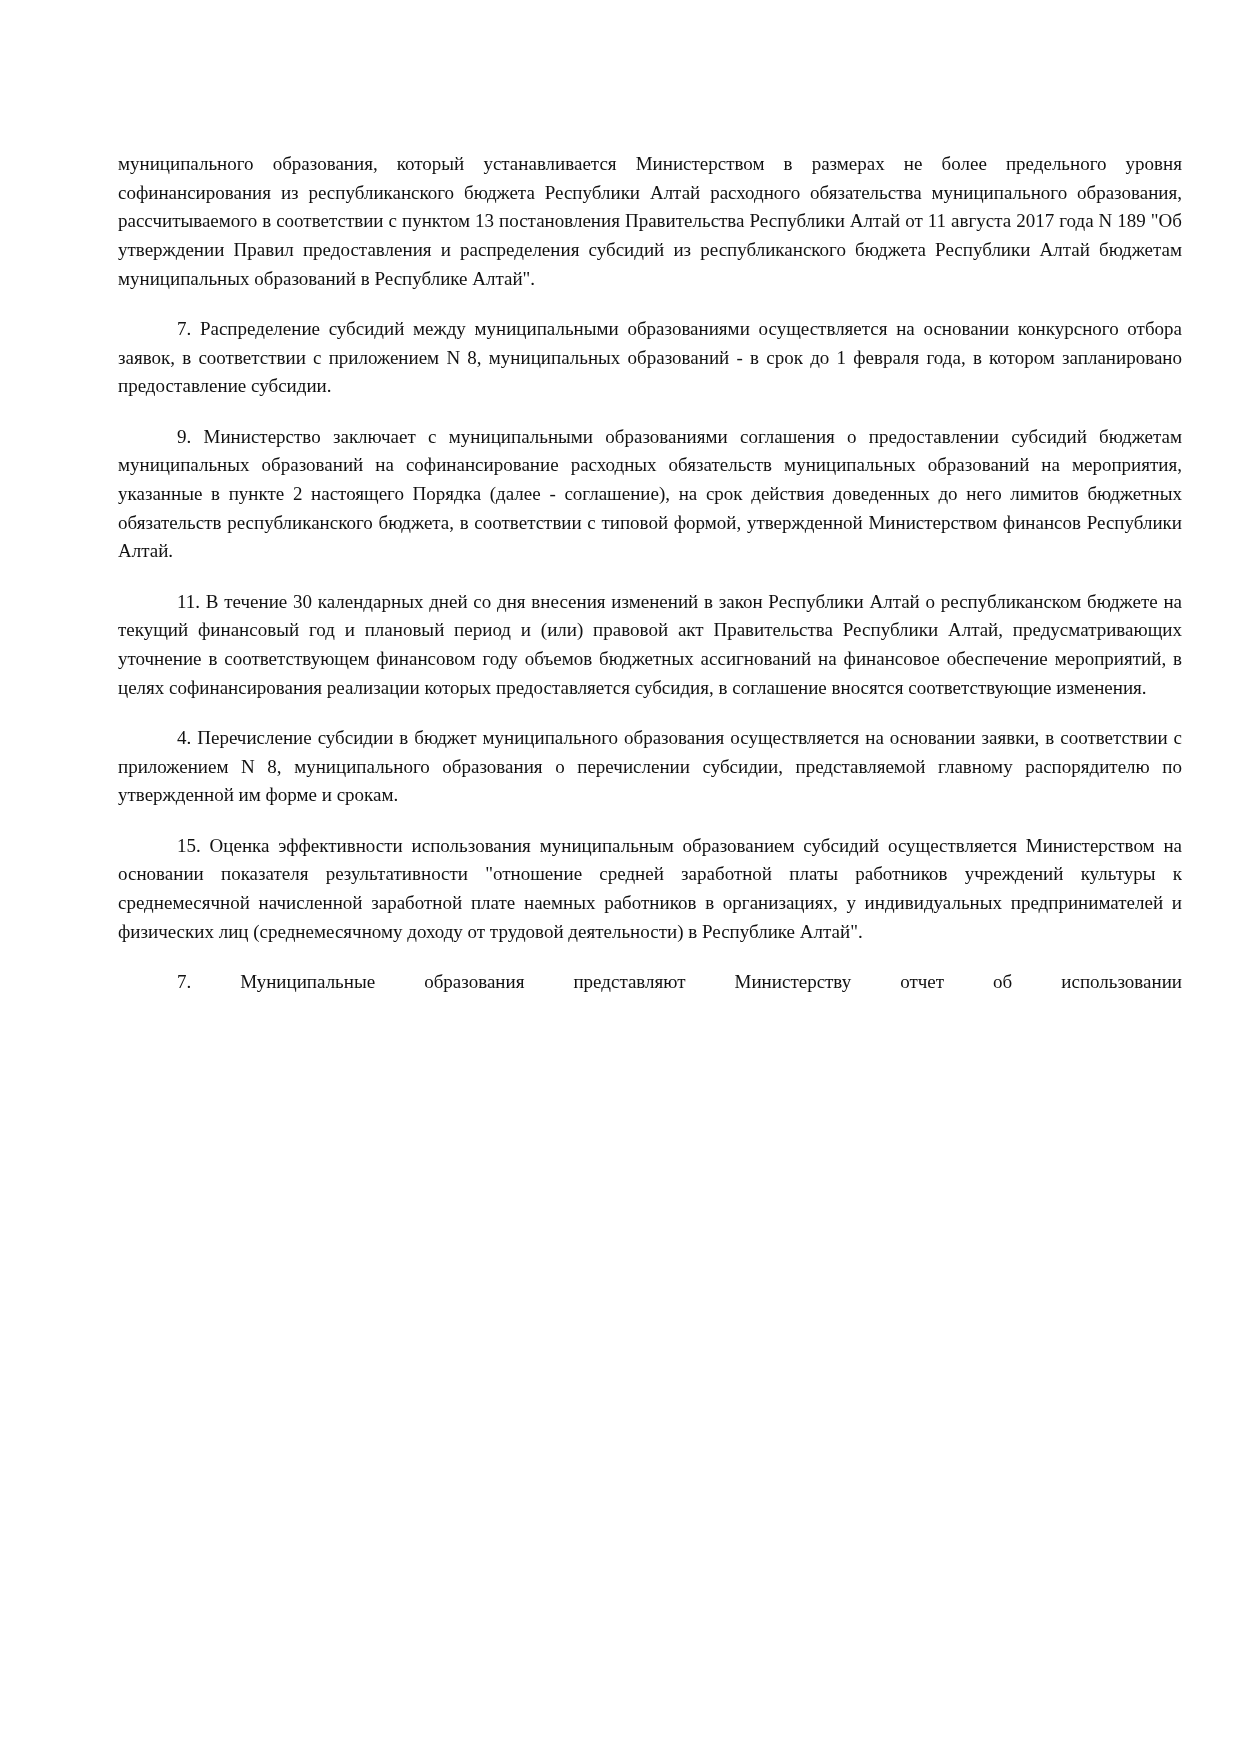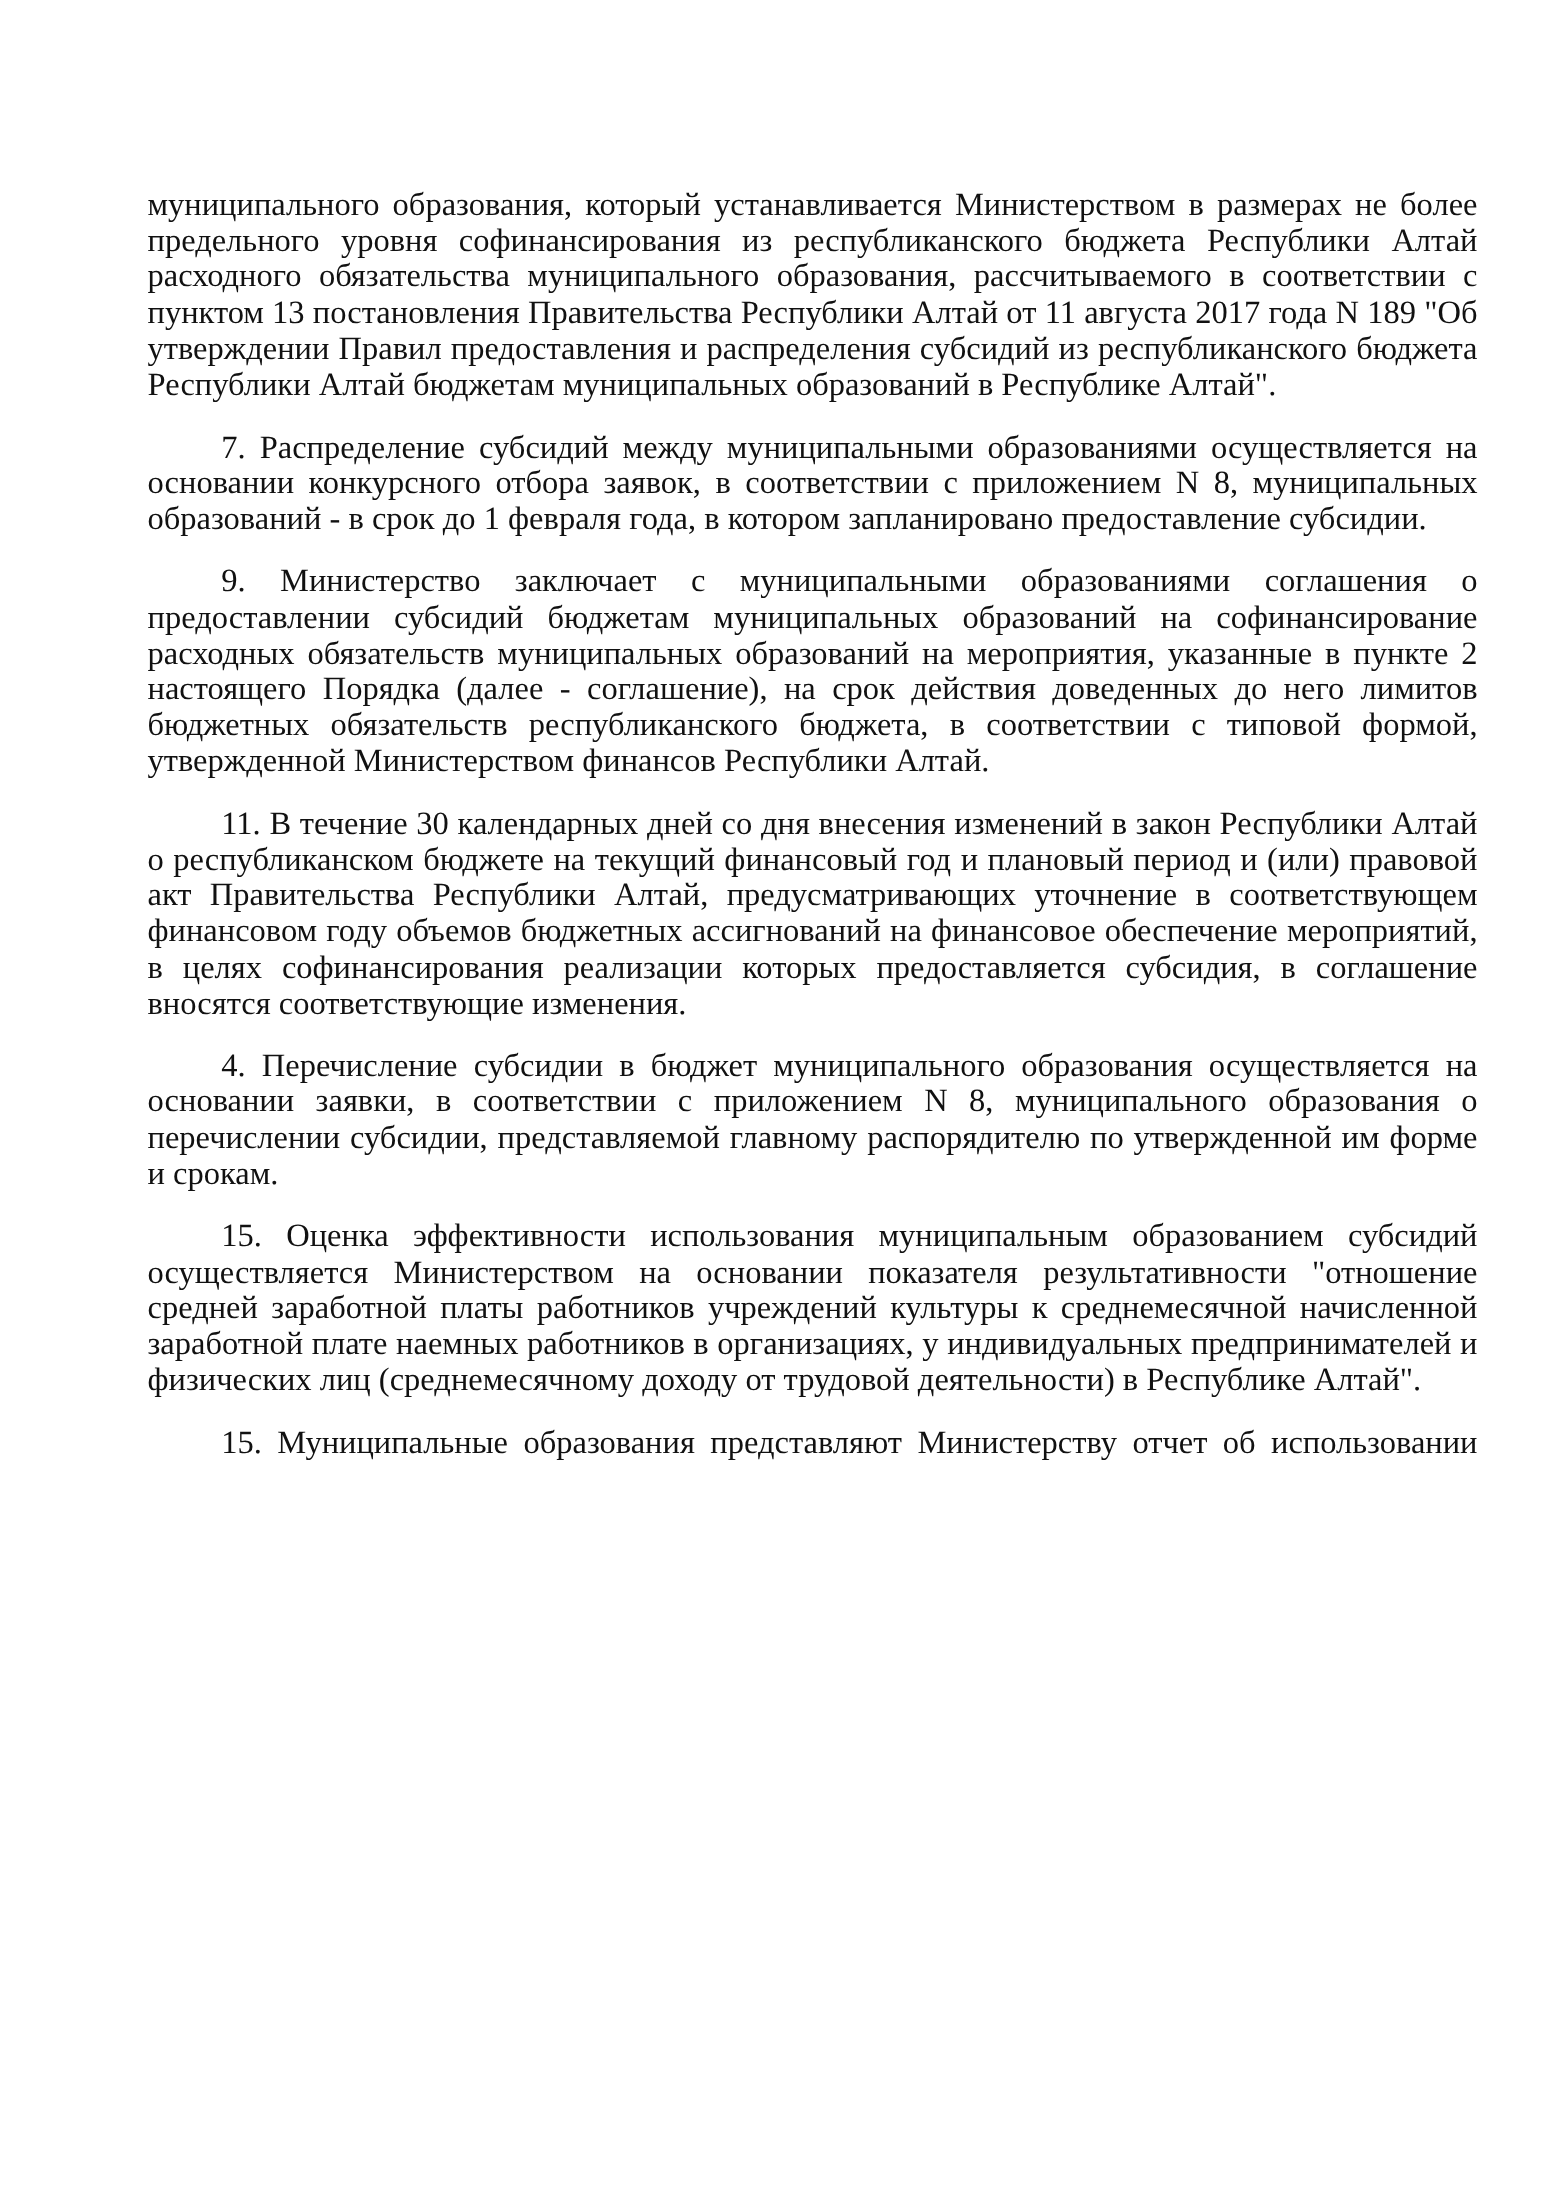--- a/index.html
+++ b/index.html
@@ -3,21 +3,21 @@
 <meta charset="utf-8">
 <style>
   html, body { margin: 0; padding: 0; background: #ffffff; }
   body { width: 1240px; height: 1754px; position: relative; overflow: hidden; }
   .page {
     position: absolute;
     left: 118px;
     top: 150px;
     width: 1064px;
     font-family: "Liberation Serif", serif;
-    font-size: 26px;
+    font-size: 19px;
     line-height: 28.7px;
     color: #111111;
   }
   .para {
     margin: 0 0 21.5px 0;
     text-align: justify;
     text-indent: 59px;
   }
   .para.cont { text-indent: 0; }
   .para.last { text-align-last: justify; }
@@ -25,14 +25,14 @@
 </head>
 <body>
 
 <div class="page">
   <p class="para cont">муниципального образования, который устанавливается Министерством в размерах не более предельного уровня софинансирования из республиканского бюджета Республики Алтай расходного обязательства муниципального образования, рассчитываемого в соответствии с пунктом 13 постановления Правительства Республики Алтай от 11 августа 2017 года N 189 "Об утверждении Правил предоставления и распределения субсидий из республиканского бюджета Республики Алтай бюджетам муниципальных образований в Республике Алтай".</p>
   <p class="para">7. Распределение субсидий между муниципальными образованиями осуществляется на основании конкурсного отбора заявок, в соответствии с приложением N 8, муниципальных образований - в срок до 1 февраля года, в котором запланировано предоставление субсидии.</p>
   <p class="para">9. Министерство заключает с муниципальными образованиями соглашения о предоставлении субсидий бюджетам муниципальных образований на софинансирование расходных обязательств муниципальных образований на мероприятия, указанные в пункте 2 настоящего Порядка (далее - соглашение), на срок действия доведенных до него лимитов бюджетных обязательств республиканского бюджета, в соответствии с типовой формой, утвержденной Министерством финансов Республики Алтай.</p>
   <p class="para">11. В течение 30 календарных дней со дня внесения изменений в закон Республики Алтай о республиканском бюджете на текущий финансовый год и плановый период и (или) правовой акт Правительства Республики Алтай, предусматривающих уточнение в соответствующем финансовом году объемов бюджетных ассигнований на финансовое обеспечение мероприятий, в целях софинансирования реализации которых предоставляется субсидия, в соглашение вносятся соответствующие изменения.</p>
   <p class="para">4. Перечисление субсидии в бюджет муниципального образования осуществляется на основании заявки, в соответствии с приложением N 8, муниципального образования о перечислении субсидии, представляемой главному распорядителю по утвержденной им форме и срокам.</p>
   <p class="para">15. Оценка эффективности использования муниципальным образованием субсидий осуществляется Министерством на основании показателя результативности "отношение средней заработной платы работников учреждений культуры к среднемесячной начисленной заработной плате наемных работников в организациях, у индивидуальных предпринимателей и физических лиц (среднемесячному доходу от трудовой деятельности) в Республике Алтай".</p>
-  <p class="para last">15. Муниципальные образования представляют Министерству отчет об использовании</p>
+  <p class="para last">7. Муниципальные образования представляют Министерству отчет об использовании</p>
 </div>
 
 </body></html>

